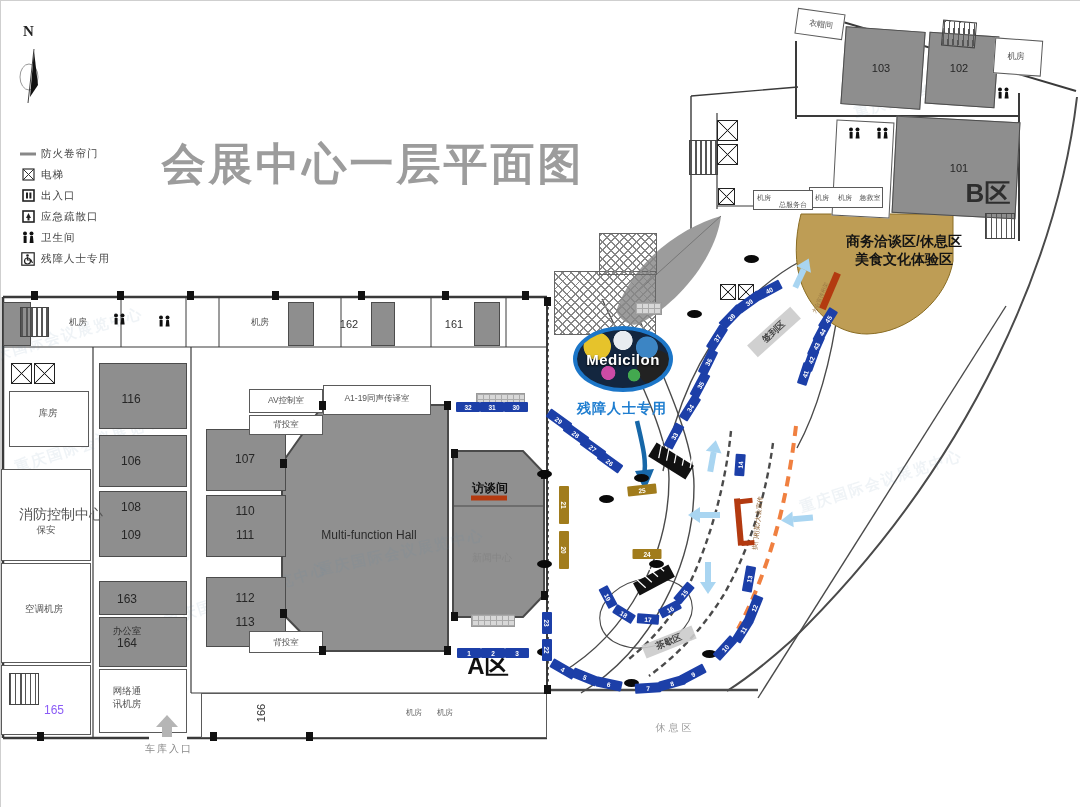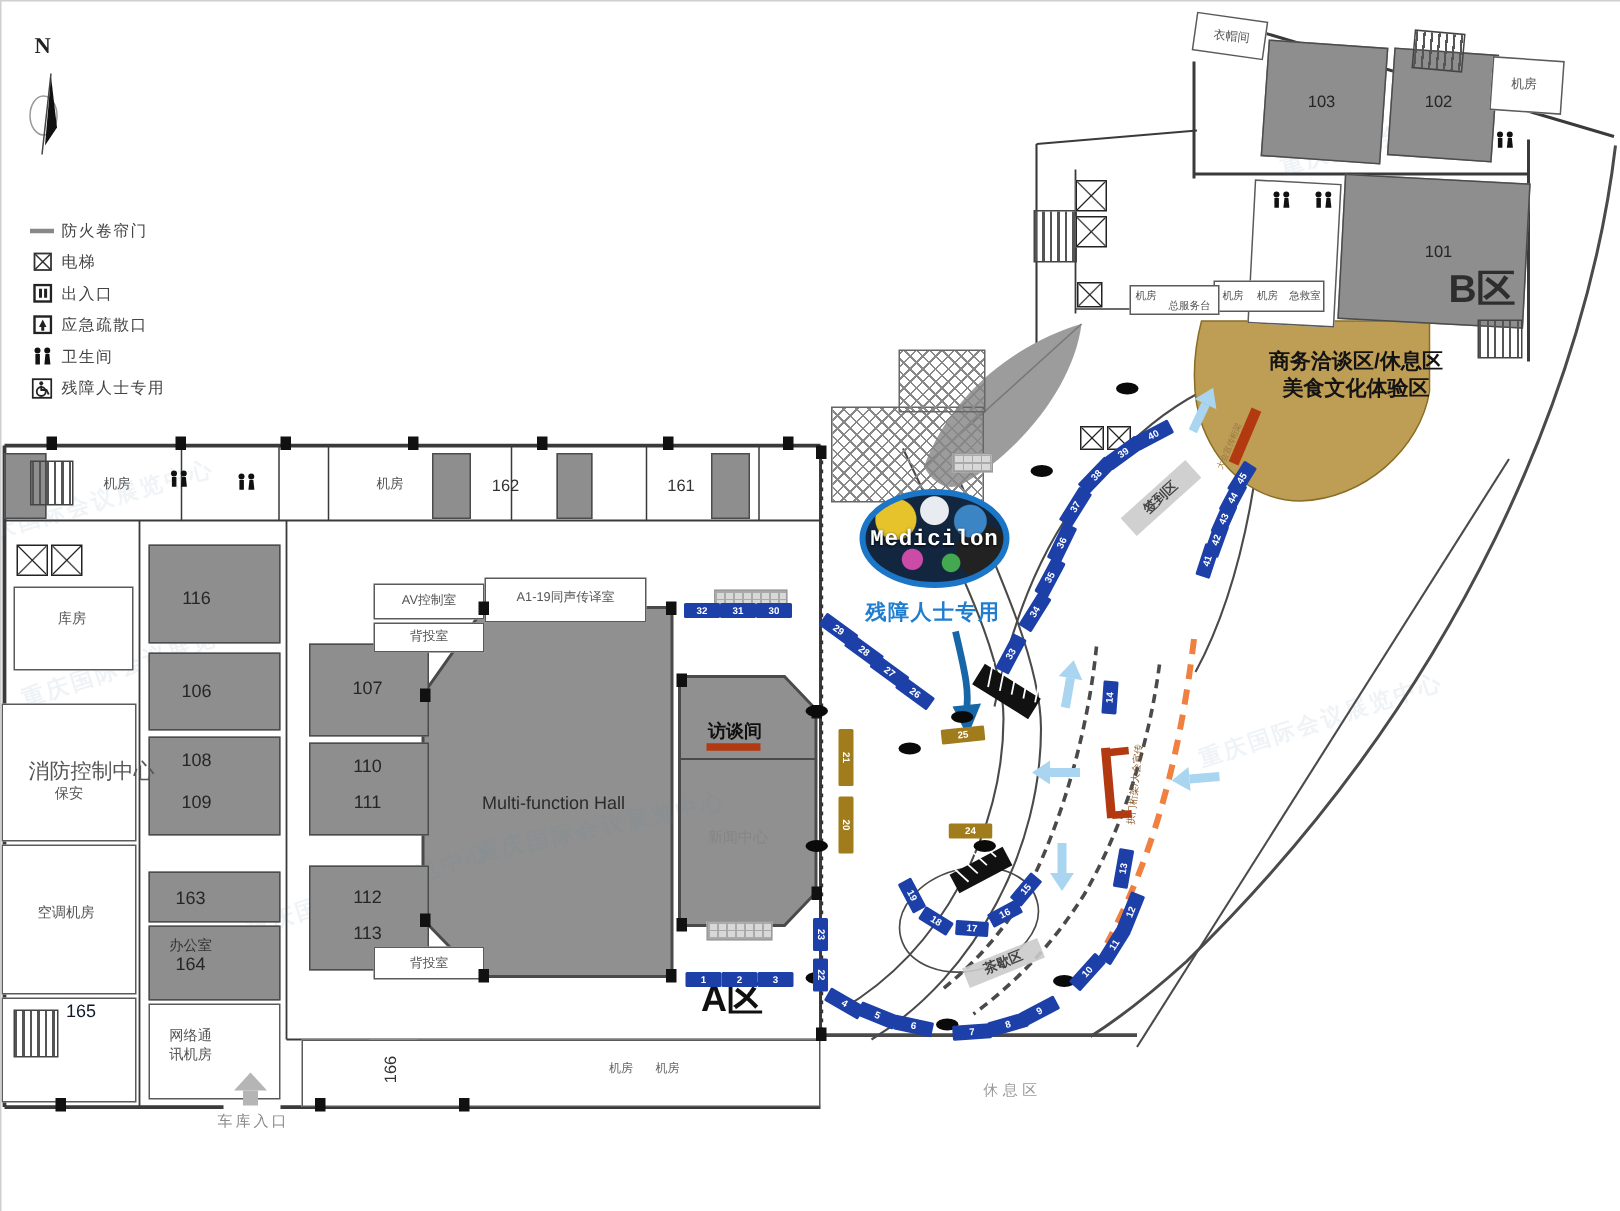--- a/index.html
+++ b/index.html
@@ -43,21 +43,21 @@
      border-radius:50%;border:4px solid #1c76c8;z-index:7;display:flex;align-items:center;justify-content:center;
      background:
        radial-gradient(circle at 22% 28%,#e6c32b 0 16%,transparent 17%),
        radial-gradient(circle at 50% 18%,#e8ecf0 0 14%,transparent 15%),
        radial-gradient(circle at 76% 30%,#3c85c4 0 13%,transparent 14%),
        radial-gradient(circle at 30% 72%,#c843a2 0 0%,transparent 1%),
        radial-gradient(circle at 34% 74%,#cc4ba6 0 9%,transparent 10%),
        radial-gradient(circle at 62% 78%,#43a84f 0 8%,transparent 9%),
        radial-gradient(circle at 85% 65%,#222 0 20%,transparent 21%),
        #13263f;}
-  #medicilon span{color:#fff;font-size:15px;font-weight:bold;text-shadow:0 1px 2px #000;letter-spacing:.5px;font-family:Liberation Mono, monospace;}
+  #medicilon span{color:#fff;font-size:15px;font-weight:bold;text-shadow:0 1px 2px #000;letter-spacing:.5px;}
   .hall-label{position:absolute;transform:translate(-50%,-50%);white-space:nowrap;z-index:6;color:#101010;font-weight:bold;}
   .compass{position:absolute;left:8px;top:22px;z-index:8;}
   .compass .n{position:absolute;left:14px;top:0;font-size:15px;font-weight:bold;color:#222;font-family:"Liberation Serif","DejaVu Serif",serif;}
 </style>
 </head>
 <body>
 
 <div id="stage">
 
   <svg id="walls" width="1080" height="807" viewBox="0 0 1080 807">
@@ -130,20 +130,21 @@
 
     <div class="compass">
       <span class="n">N</span>
       <svg width="44" height="72" style="position:absolute;left:0;top:14px">
         <ellipse cx="20" cy="40" rx="9" ry="13" fill="none" stroke="#999" stroke-width="1"></ellipse>
         <line x1="25" y1="12" x2="19" y2="66" stroke="#444" stroke-width="1"></line>
         <polygon points="25,14 29,48 21,60" fill="#111"></polygon>
       </svg>
     </div>
 
+    <div id="title">会展中心一层平面图</div>
 
     <div class="legend-top" id="legendTop">
         <div class="lt-row">
        <span class="lt-icon">
             <svg width="18" height="8">
               <line x1="1" y1="4" x2="17" y2="4" stroke="#888" stroke-width="3"></line>
             </svg>
           </span>
        <span class="lt-label">防火卷帘门</span>
      </div>
@@ -391,41 +392,41 @@
       <div class="flow" style="left:796px;top:518px;transform:translate(-50%,-50%) rotate(-5deg)">
         <div class="fhead" style="border-right:12px solid #a9d5f1;border-top-width:8px;border-bottom-width:8px"></div>
         <div class="fbar" style="width:20px;height:6px;background:#a9d5f1"></div>
       </div>
       <div class="flow" style="left:707px;top:577px;transform:translate(-50%,-50%) rotate(270deg)">
         <div class="fhead" style="border-right:12px solid #a9d5f1;border-top-width:8px;border-bottom-width:8px"></div>
         <div class="fbar" style="width:20px;height:6px;background:#a9d5f1"></div>
       </div>
       <div class="lbl" style="left:77px;top:322px;font-size:9px;color:#555;transform:translate(-50%,-50%) rotate(0deg)">机房</div>
       <div class="lbl" style="left:259px;top:322px;font-size:9px;color:#555;transform:translate(-50%,-50%) rotate(0deg)">机房</div>
-      <div class="lbl" style="left:336px;top:324px;font-size:11px;color:#333;transform:translate(-50%,-50%) rotate(0deg)">162</div>
+      <div class="lbl" style="left:348px;top:324px;font-size:11px;color:#333;transform:translate(-50%,-50%) rotate(0deg)">162</div>
       <div class="lbl" style="left:453px;top:324px;font-size:11px;color:#333;transform:translate(-50%,-50%) rotate(0deg)">161</div>
       <div class="lbl" style="left:47px;top:412px;font-size:9.5px;color:#555;transform:translate(-50%,-50%) rotate(0deg)">库房</div>
       <div class="lbl" style="left:130px;top:398px;font-size:12px;color:#262626;transform:translate(-50%,-50%) rotate(0deg)">116</div>
       <div class="lbl" style="left:130px;top:460px;font-size:12px;color:#262626;transform:translate(-50%,-50%) rotate(0deg)">106</div>
       <div class="lbl" style="left:130px;top:506px;font-size:12px;color:#262626;transform:translate(-50%,-50%) rotate(0deg)">108</div>
       <div class="lbl" style="left:130px;top:534px;font-size:12px;color:#262626;transform:translate(-50%,-50%) rotate(0deg)">109</div>
       <div class="lbl" style="left:244px;top:458px;font-size:12px;color:#262626;transform:translate(-50%,-50%) rotate(0deg)">107</div>
       <div class="lbl" style="left:244px;top:510px;font-size:12px;color:#262626;transform:translate(-50%,-50%) rotate(0deg)">110</div>
       <div class="lbl" style="left:244px;top:534px;font-size:12px;color:#262626;transform:translate(-50%,-50%) rotate(0deg)">111</div>
       <div class="lbl" style="left:244px;top:597px;font-size:12px;color:#262626;transform:translate(-50%,-50%) rotate(0deg)">112</div>
       <div class="lbl" style="left:244px;top:621px;font-size:12px;color:#262626;transform:translate(-50%,-50%) rotate(0deg)">113</div>
       <div class="lbl" style="left:60px;top:513px;font-size:14px;color:#555;transform:translate(-50%,-50%) rotate(0deg)">消防控制中心</div>
       <div class="lbl" style="left:45px;top:529px;font-size:9.5px;color:#555;transform:translate(-50%,-50%) rotate(0deg)">保安</div>
       <div class="lbl" style="left:43px;top:608px;font-size:9.5px;color:#555;transform:translate(-50%,-50%) rotate(0deg)">空调机房</div>
       <div class="lbl" style="left:126px;top:598px;font-size:12px;color:#262626;transform:translate(-50%,-50%) rotate(0deg)">163</div>
       <div class="lbl" style="left:126px;top:630px;font-size:9.5px;color:#333;transform:translate(-50%,-50%) rotate(0deg)">办公室</div>
       <div class="lbl" style="left:126px;top:642px;font-size:12px;color:#262626;transform:translate(-50%,-50%) rotate(0deg)">164</div>
       <div class="lbl" style="left:126px;top:690px;font-size:9.5px;color:#555;transform:translate(-50%,-50%) rotate(0deg)">网络通</div>
       <div class="lbl" style="left:126px;top:703px;font-size:9.5px;color:#555;transform:translate(-50%,-50%) rotate(0deg)">讯机房</div>
-      <div class="lbl" style="left:53px;top:673px;font-size:12px;color:#0f172a;transform:translate(-50%,-50%) rotate(0deg)">165</div>
+      <div class="lbl" style="left:53px;top:709px;font-size:12px;color:#8b5cf6;transform:translate(-50%,-50%) rotate(0deg)">165</div>
       <div class="lbl" style="left:261px;top:712px;font-size:11px;color:#333;transform:translate(-50%,-50%) rotate(-90deg)">166</div>
       <div class="lbl" style="left:413px;top:712px;font-size:8px;color:#666;transform:translate(-50%,-50%) rotate(0deg)">机房</div>
       <div class="lbl" style="left:444px;top:712px;font-size:8px;color:#666;transform:translate(-50%,-50%) rotate(0deg)">机房</div>
       <div class="lbl" style="left:168px;top:748px;font-size:10px;color:#8a8a8a;letter-spacing:2px;transform:translate(-50%,-50%) rotate(0deg)">车库入口</div>
       <div class="lbl" style="left:285px;top:399px;font-size:8.5px;color:#555;transform:translate(-50%,-50%) rotate(0deg)">AV控制室</div>
       <div class="lbl" style="left:376px;top:397px;font-size:8.5px;color:#555;transform:translate(-50%,-50%) rotate(0deg)">A1-19同声传译室</div>
       <div class="lbl" style="left:285px;top:423px;font-size:8.5px;color:#555;transform:translate(-50%,-50%) rotate(0deg)">背投室</div>
       <div class="lbl" style="left:285px;top:641px;font-size:8.5px;color:#555;transform:translate(-50%,-50%) rotate(0deg)">背投室</div>
       <div class="lbl" style="left:820px;top:24px;font-size:8px;color:#555;transform:translate(-50%,-50%) rotate(6deg)">衣帽间</div>
       <div class="lbl" style="left:880px;top:68px;font-size:11px;color:#262626;transform:translate(-50%,-50%) rotate(0deg)">103</div>

